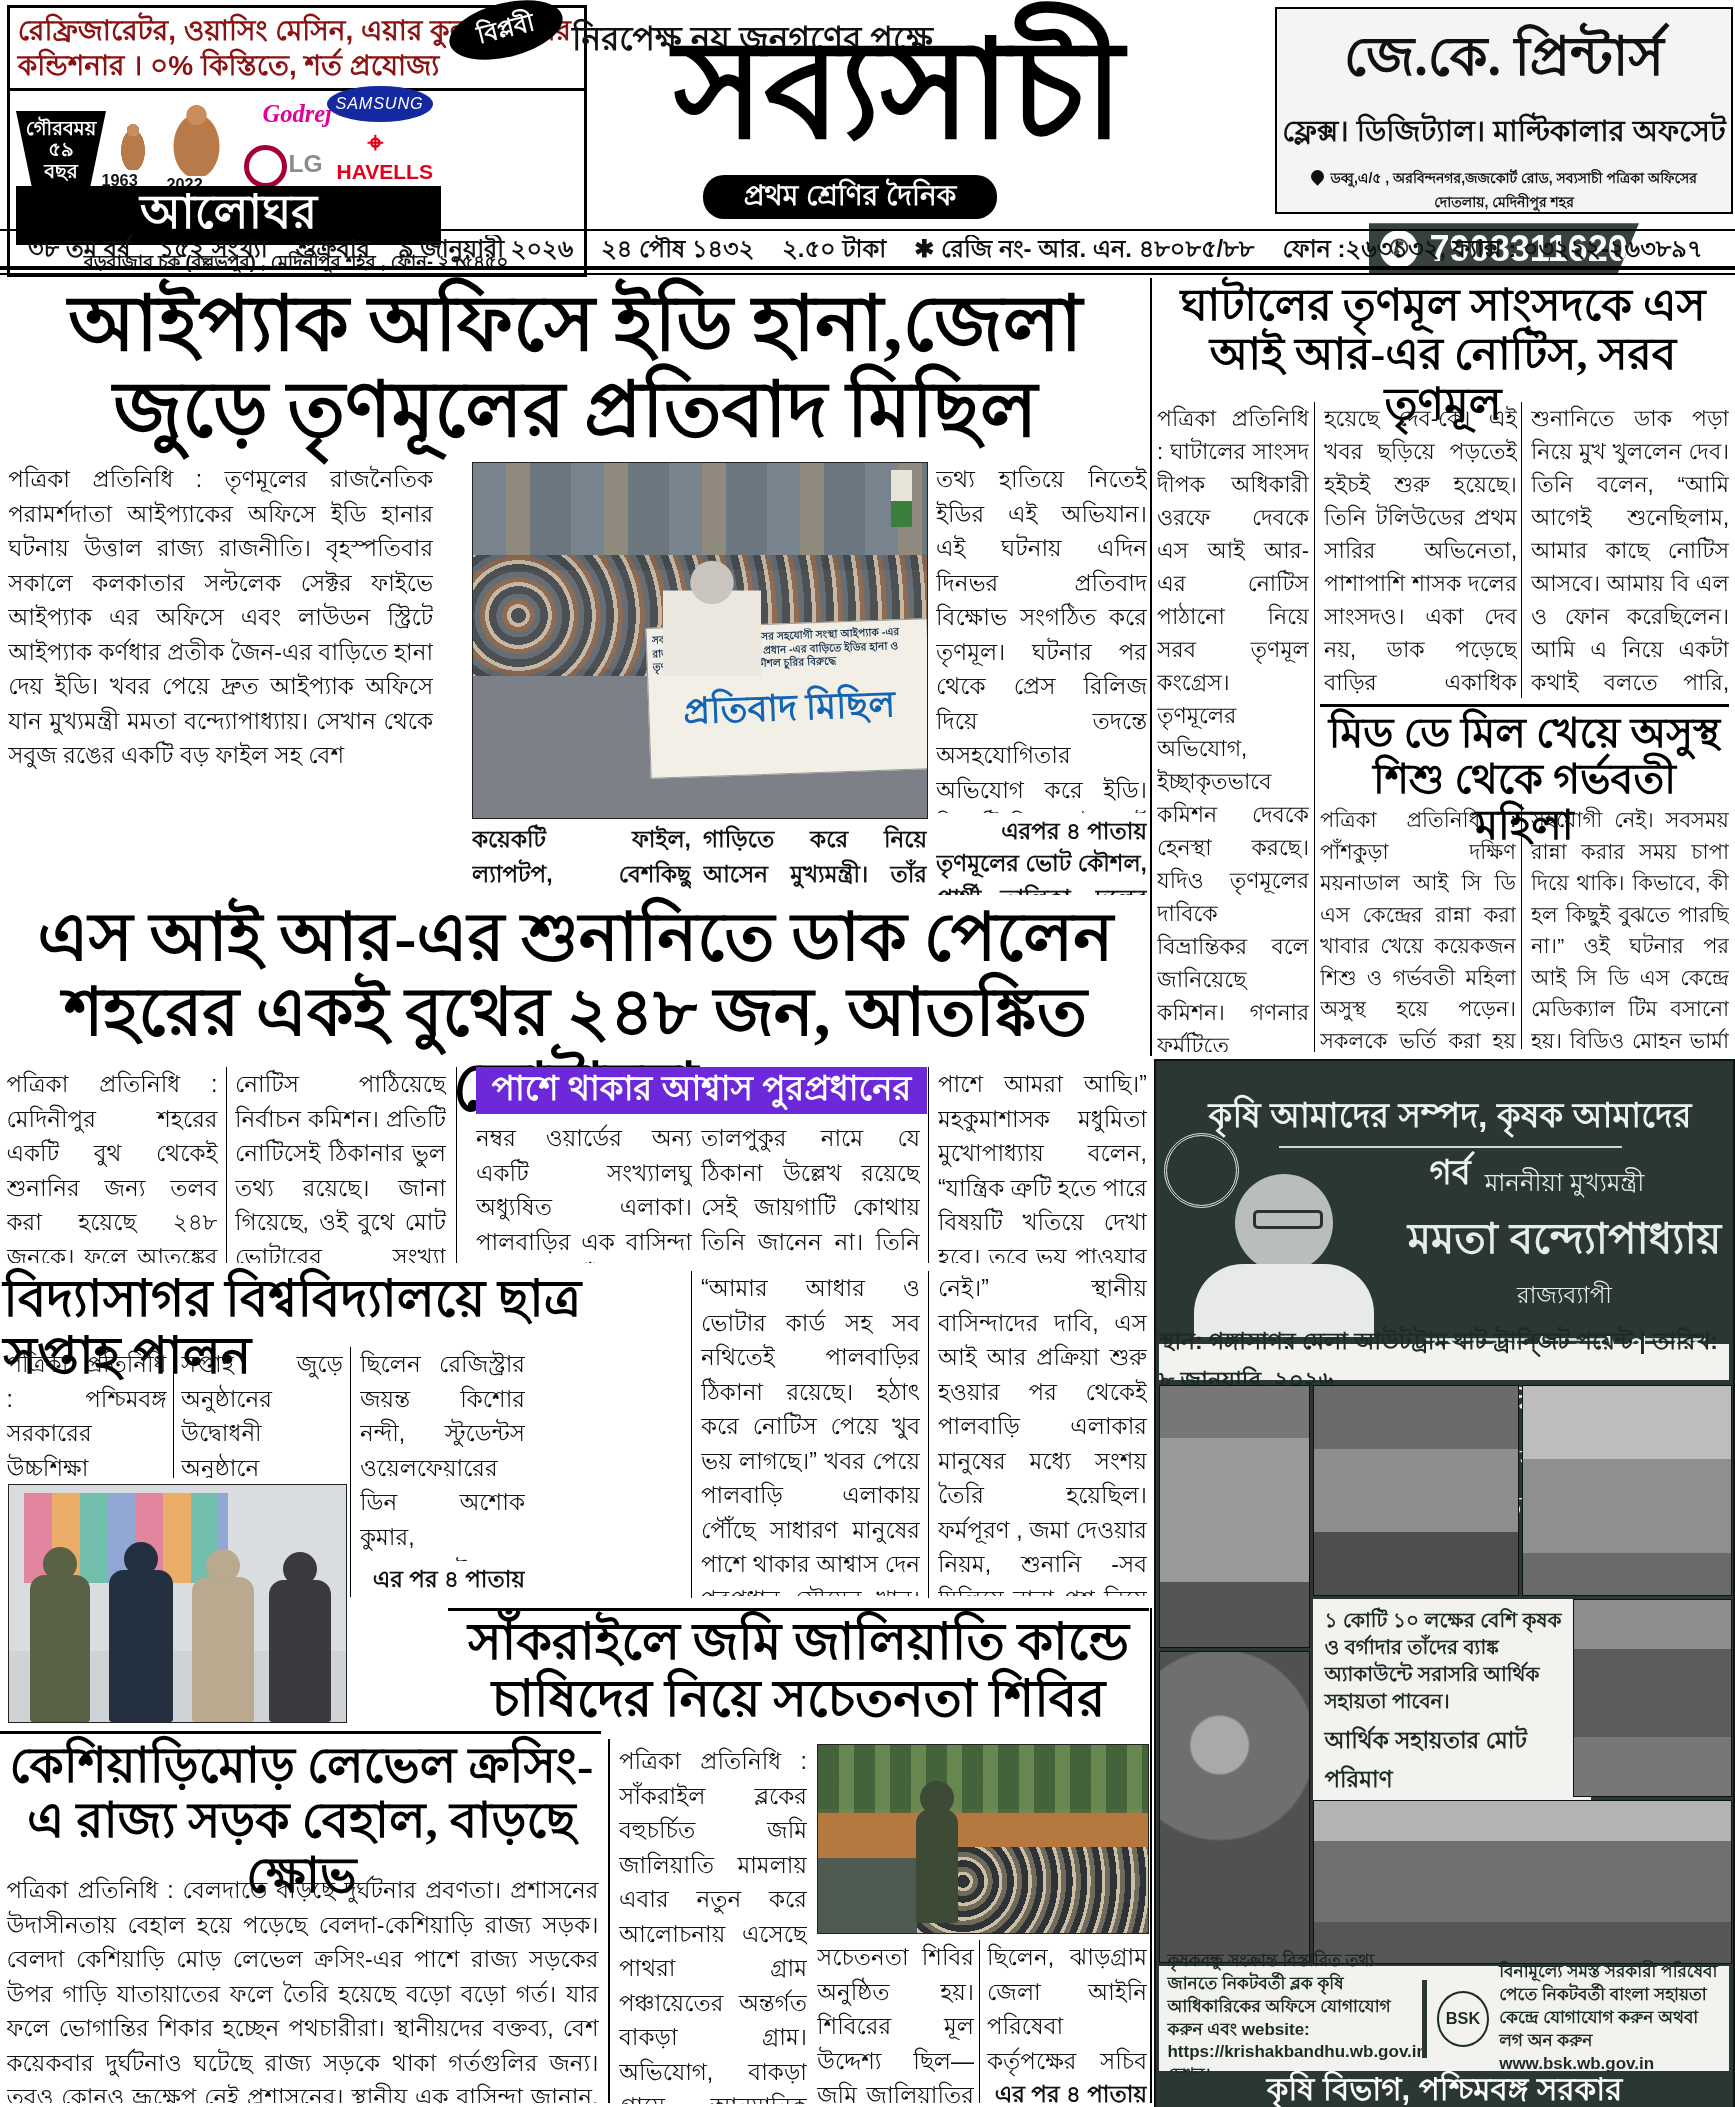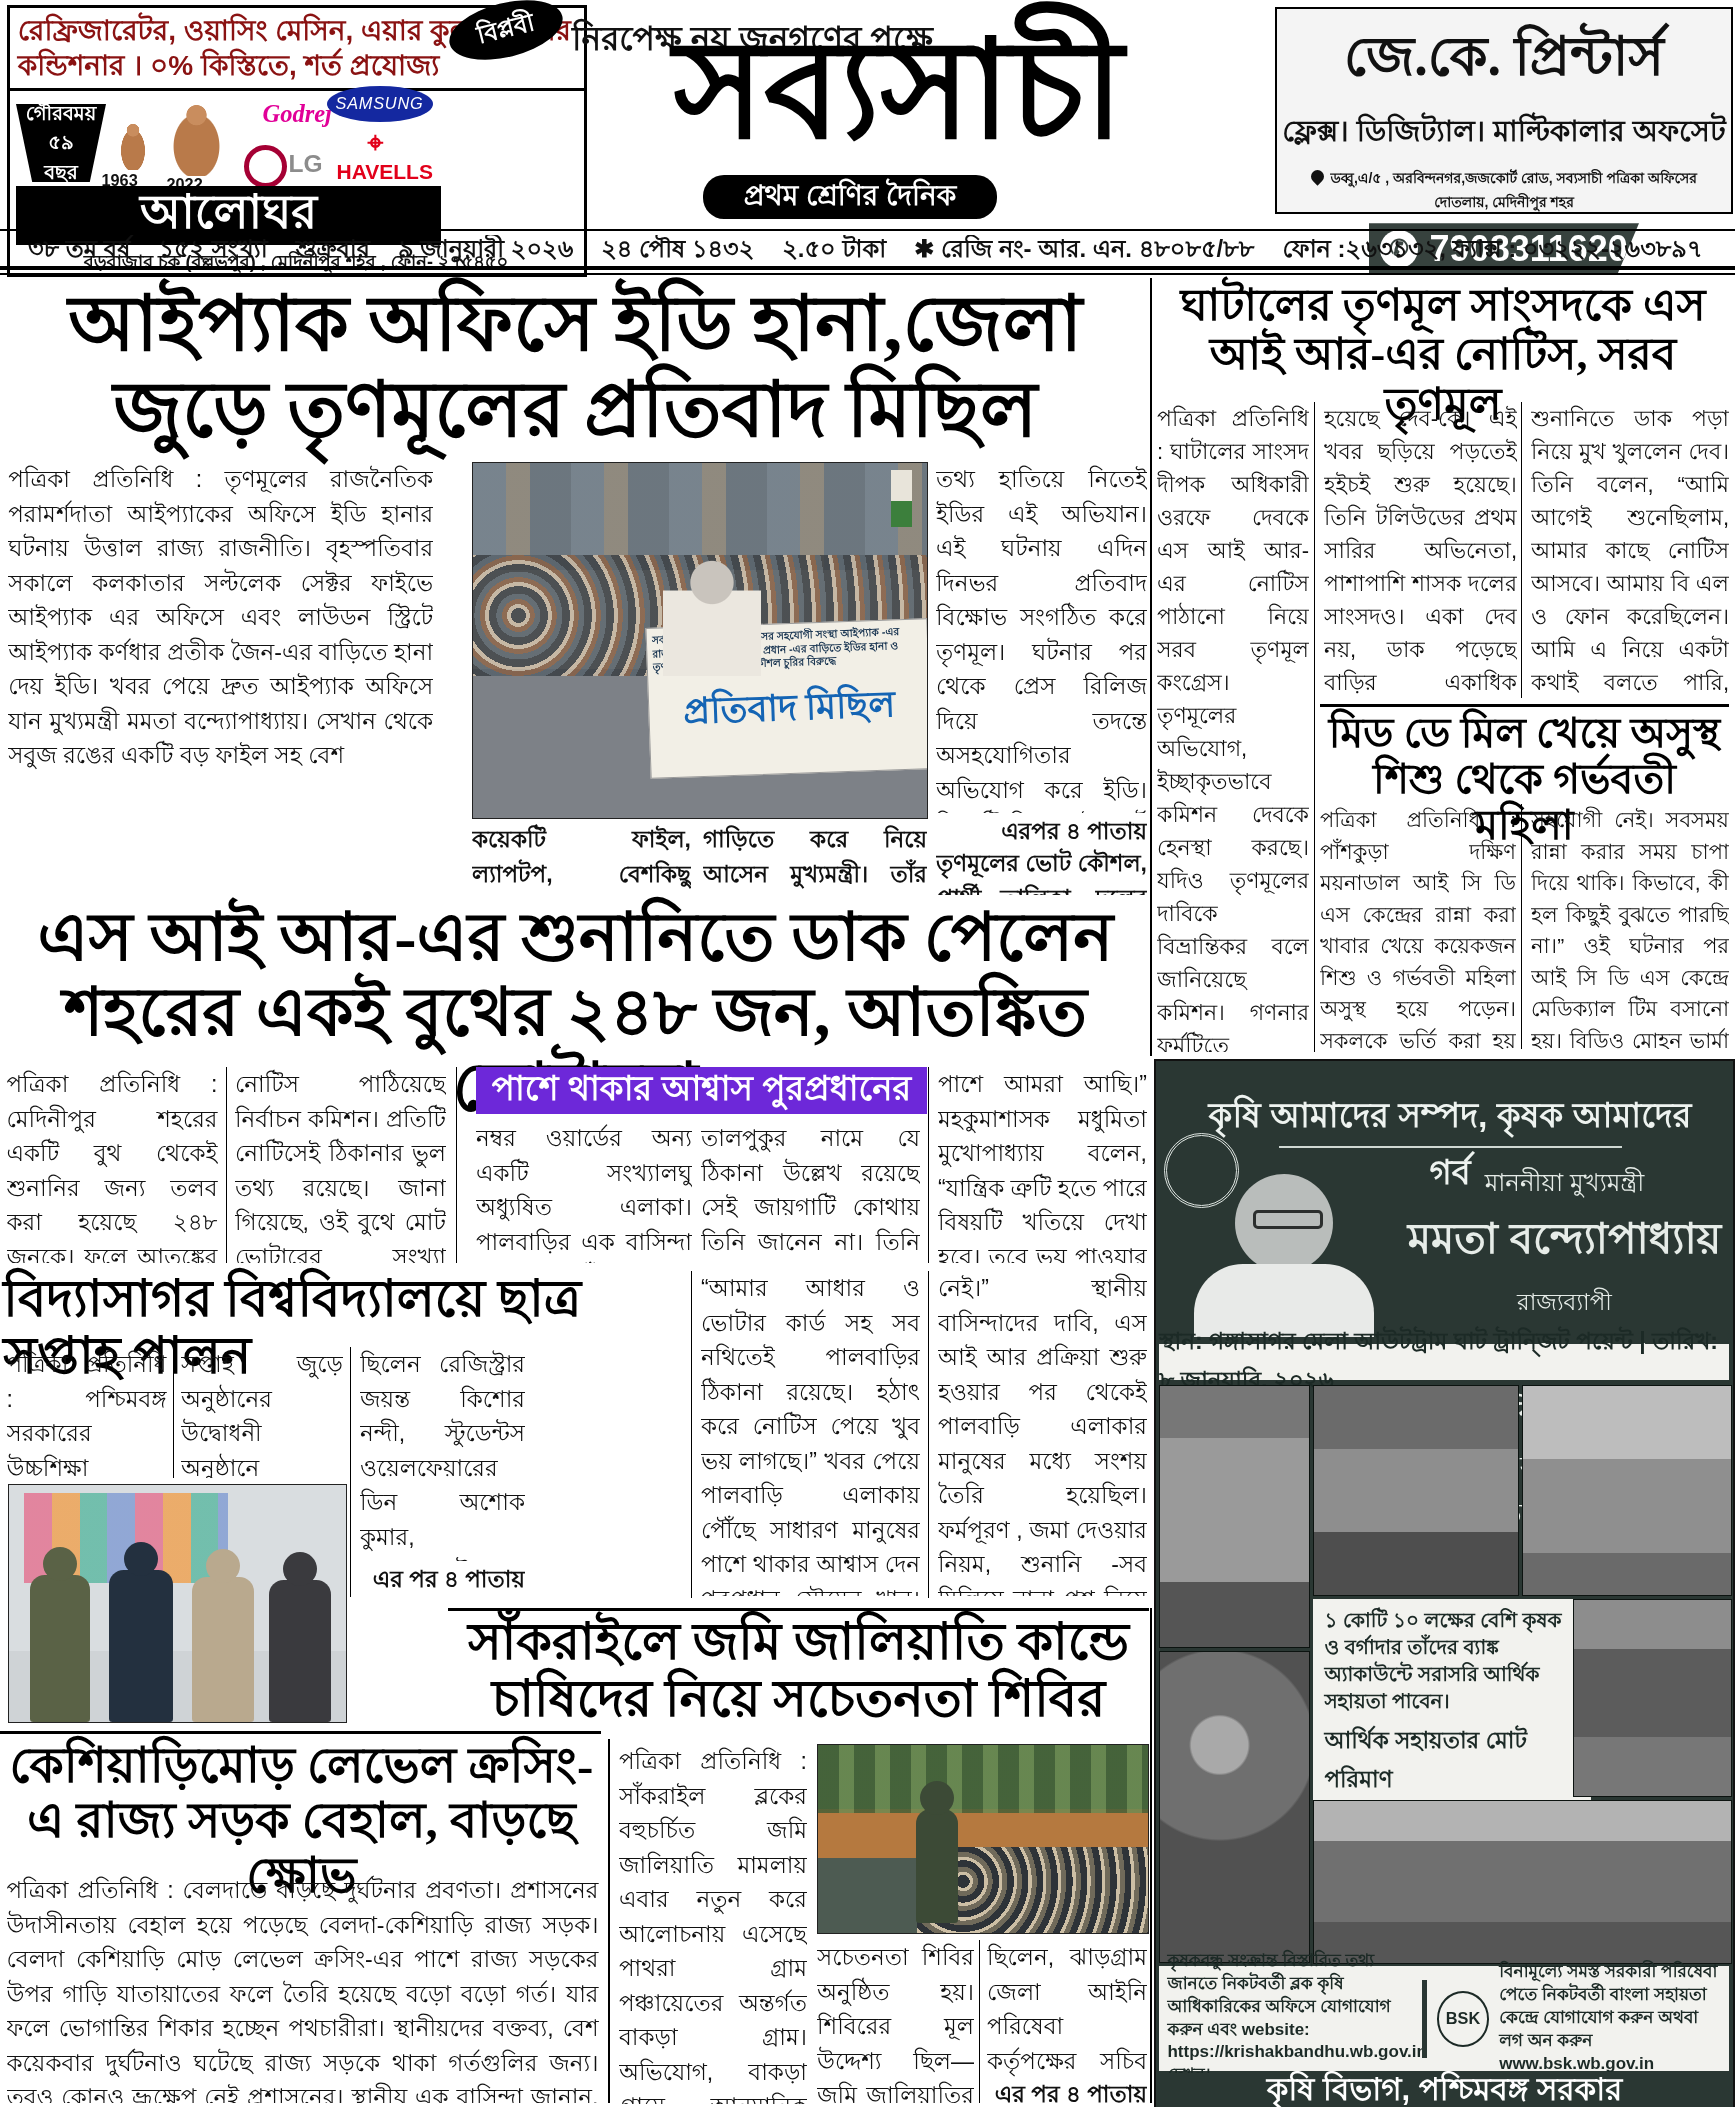--- a/index.html
+++ b/index.html
@@ -47,21 +47,21 @@
                  width:34px;height:34px;border-radius:50%;background:inherit;}
   .crest{border:3.3px double #dfe6e2;border-radius:50%;}
 </style>
 </head>
 <body>
 
 <div class="page">
 
   <div class="abs alo-box" style="left:6.5px;top:4.9px;width:574px;height:266px;">
     <div class="alo-banner">রেফ্রিজারেটর,  ওয়াসিং মেসিন, এয়ার কুলার, এয়ার কন্ডিশনার ।  ০% কিস্তিতে, শর্ত প্রযোজ্য</div>
-    <div class="abs trap" style="left:6.5px;top:96px;width:90px;height:78px;font-size:19.6px;line-height:1.1;gap:8px;">
+    <div class="abs trap" style="left:6.5px;top:103px;width:90px;height:78px;font-size:19.6px;line-height:1.1;">
       <span>গৌরবময়</span>
       <span>৫৯</span>
       <span>বছর</span>
     </div>
     <div class="abs sumo" style="left:105px;top:111px;width:36px;height:51px;"></div>
     <div class="abs" style="left:92px;top:163px;font-weight:700;font-size:16.3px;">1963</div>
     <div class="abs sumo" style="left:152px;top:90px;width:69px;height:78px;"></div>
     <div class="abs" style="left:157px;top:167px;font-weight:700;font-size:16.3px;">2022</div>
     <div class="abs brand" style="left:245px;top:92px;color:#e10098;font-style:italic;font-size:24.5px;font-family:'Liberation Serif',serif;margin-left:8px;">Godrej</div>
     <div class="abs samsung" style="left:317px;top:78px;width:106px;height:36px;font-size:16.3px;">SAMSUNG</div>
@@ -205,21 +205,21 @@
 
     <div class="abs" style="left:4.9px;top:98px;width:242px;height:178px;overflow:hidden;">
       <div style="position:absolute;left:74px;top:14.7px;width:98px;height:98px;border-radius:50%;background:#b9bdbb;"></div>
       <div style="position:absolute;left:33px;top:105px;width:180px;height:82px;border-radius:49px 49px 0 0;background:#e8eae8;"></div>
       <div style="position:absolute;left:92px;top:51px;width:64px;height:13px;border:3.3px solid #2c2f2e;border-radius:4.9px;background:transparent;"></div>
     </div>
 
     <div class="abs" style="left:245px;top:103px;width:327px;text-align:center;color:#e6ece8;">
       <div style="font-size:24.5px;">মাননীয়া মুখ্যমন্ত্রী</div>
       <div style="font-size:42px;font-weight:800;margin-top:1.6px;">মমতা বন্দ্যোপাধ্যায়</div>
-      <div style="font-size:23px;margin-top:7px;">রাজ্যব্যাপী</div>
+      <div style="font-size:23px;margin-top:0;">রাজ্যব্যাপী</div>
       <div style="font-size:31px;font-weight:700;margin-top:8.2px;">কৃষকবন্ধু (নতুন) প্রকল্পে</div>
       <div style="font-size:31px;font-weight:700;margin-top:4.9px;">চলতি রবি মরশুমের জন্য</div>
       <div style="font-size:26px;margin-top:6.5px;">আর্থিক সহায়তা প্রদানের</div>
       <div style="font-size:26px;margin-top:3.3px;">শুভারম্ভ করলেন</div>
     </div>
 
     <div class="abs kr-white" style="left:3.3px;top:283px;width:570px;height:36px;display:flex;align-items:center;justify-content:center;font-size:23px;font-weight:700;">স্থান: গঙ্গাসাগর মেলা আউটট্রাম ঘাট ট্রান্জিট পয়েন্ট  |  তারিখ: ৮ জানুয়ারি, ২০২৬</div>
 
     <div class="kr-photo" style="left:3.3px;top:324px;width:149px;height:261px;background:linear-gradient(180deg,#777 0 20%,#9a9a9a 20% 75%,#555 75%);"></div>
     <div class="kr-photo" style="left:157px;top:324px;width:204px;height:209px;background:linear-gradient(180deg,#6b6b6b 0 30%,#8e8e8e 30% 70%,#4e4e4e 70%);"></div>

